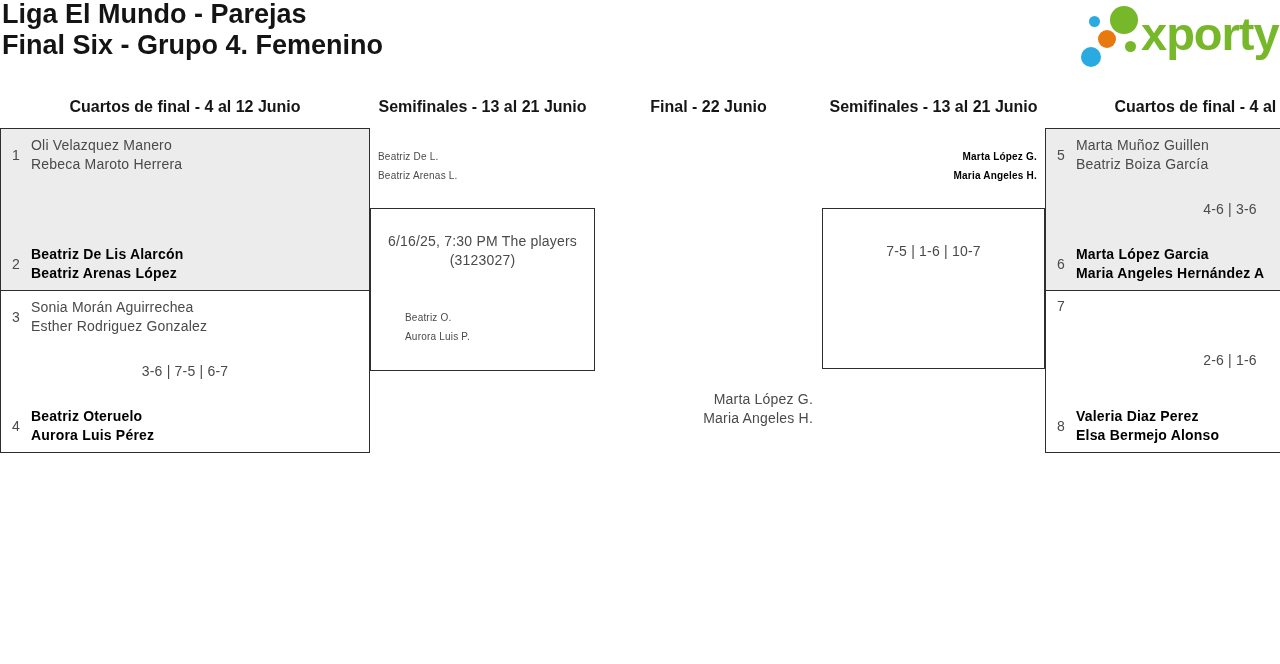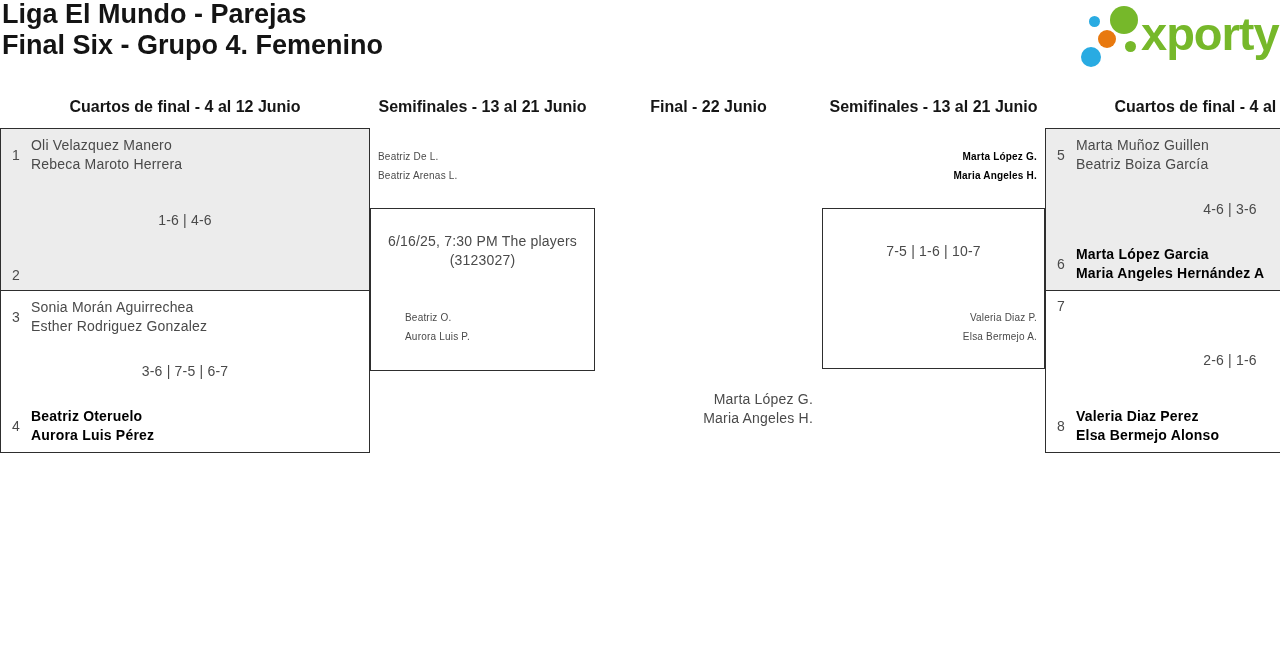--- a/index.html
+++ b/index.html
@@ -115,23 +115,26 @@
 
 <div class="qf-column qf-left">
   <div class="match match-shaded">
     <div class="team-row">
       <span class="seed">1</span>
       <div class="players">
         <div>Oli Velazquez Manero</div>
         <div>Rebeca Maroto Herrera</div>
       </div>
     </div>
-    <div class="set-score">1-6 | 4-6</div>
     <div class="team-row winner">
       <span class="seed">2</span>
+      <div class="players">
+        <div>Beatriz De Lis Alarcón</div>
+        <div>Beatriz Arenas López</div>
+      </div>
     </div>
   </div>
   <div class="match">
     <div class="team-row">
       <span class="seed">3</span>
       <div class="players">
         <div>Sonia Morán Aguirrechea</div>
         <div>Esther Rodriguez Gonzalez</div>
       </div>
     </div>
@@ -195,22 +198,18 @@
 </div>
 
 <div class="sf-team winner-team sf-top-right">
   <div>Marta López G.</div>
   <div>Maria Angeles H.</div>
 </div>
 <div class="sf-box sf-box-right">
   <div class="sf-center">
     <div>7-5 | 1-6 | 10-7</div>
   </div>
-  <div class="sf-team sf-bottom-right">
-    <div>Valeria Diaz P.</div>
-    <div>Elsa Bermejo A.</div>
-  </div>
 </div>
 
 <div class="final-winner">
   <div>Marta López G.</div>
   <div>Maria Angeles H.</div>
 </div>
 
 </body></html>

